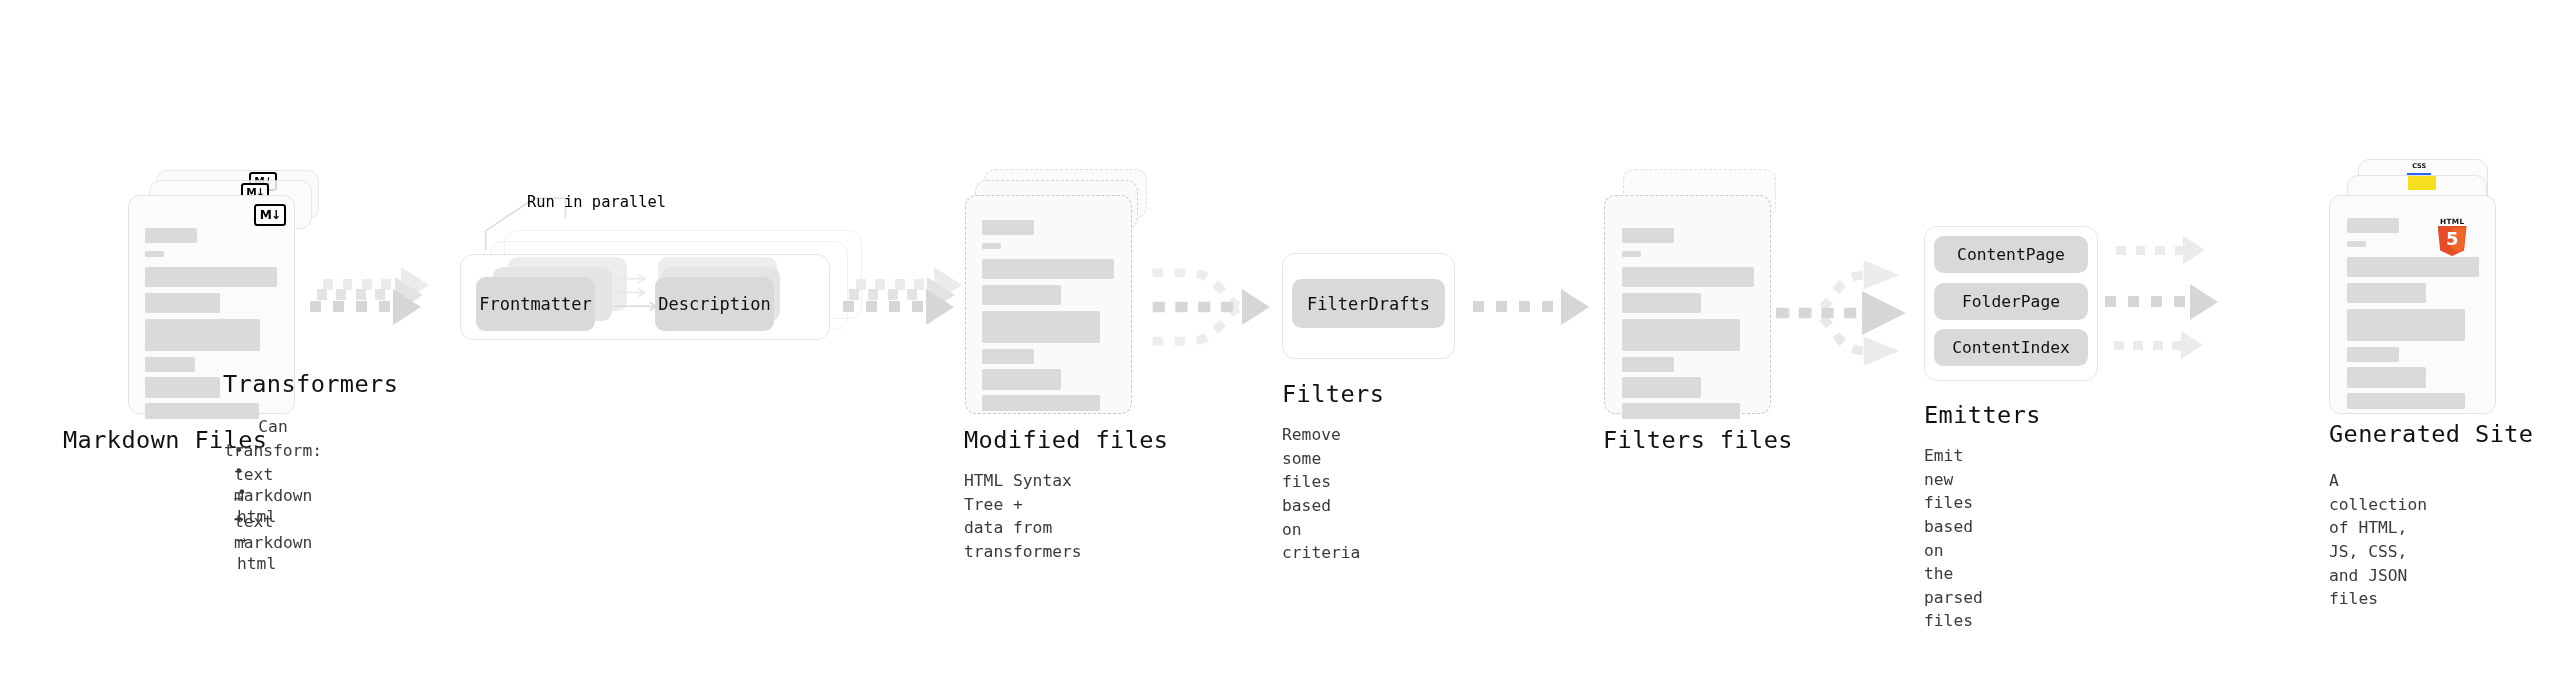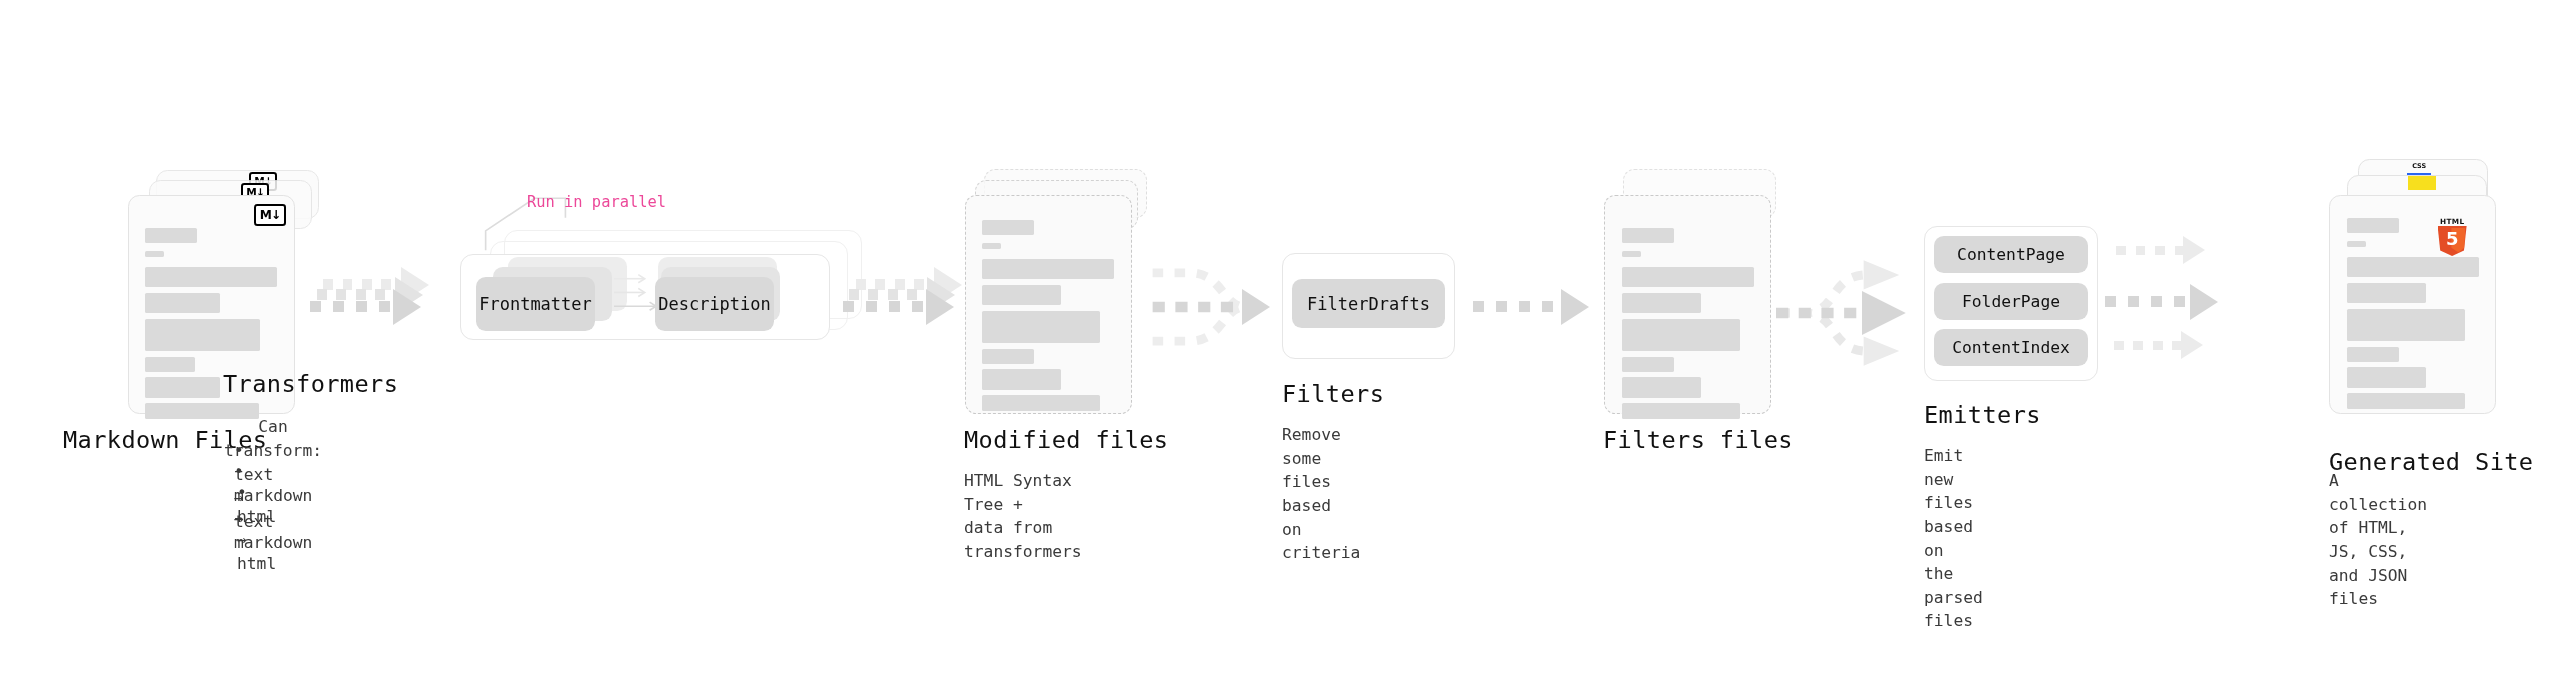--- a/index.html
+++ b/index.html
@@ -122,21 +122,21 @@
   }
   .dasharrow.lite .dhead{border-left-color:#ebebeb;}
   .dasharrow.lite2 .dline{
     background-image:repeating-linear-gradient(to right,#e3e3e3 0 9.8px,transparent 9.8px 19.5px);
   }
   .dasharrow.lite2 .dhead{border-left-color:#e3e3e3;}
 
   .curve{position:absolute;pointer-events:none;}
   .smallarrow{position:absolute;}
   .callout-label{
-    position:absolute;font-size:15.4px;color:#ec4899;white-space:nowrap;
+    position:absolute;font-size:15.4px;color:#000000;white-space:nowrap;
   }
 </style>
 </head>
 <body>
 
 <div id="stage">
 
   <div class="abs">
 
     <div class="filecard ghost1" style="left:156px;top:170px;width:163px;height:49px;"></div>
@@ -357,19 +357,19 @@
       <div class="bar" style="width:52px;height:15.4px;"></div>
       <div class="bar" style="width:18.7px;height:6.5px;margin-bottom:9.8px;"></div>
       <div class="bar" style="width:132px;height:20.3px;margin-bottom:5.7px;"></div>
       <div class="bar" style="width:79px;height:20.3px;margin-bottom:5.7px;"></div>
       <div class="bar" style="width:118px;height:32.5px;margin-bottom:5.7px;"></div>
       <div class="bar" style="width:52px;height:14.6px;margin-bottom:5.7px;"></div>
       <div class="bar" style="width:79px;height:20.3px;margin-bottom:5.7px;"></div>
       <div class="bar" style="width:118px;height:15.4px;"></div>
     </div>
 
-    <div class="abs stage-title" style="left:2329px;top:448px;">Generated Site</div>
+    <div class="abs stage-title" style="left:2329px;top:420px;">Generated Site</div>
     <div class="abs stage-sub" style="left:2329px;top:469px;">A collection of HTML,
 JS, CSS, and JSON files</div>
   </div>
 
 </div>
 
 
 </body></html>

